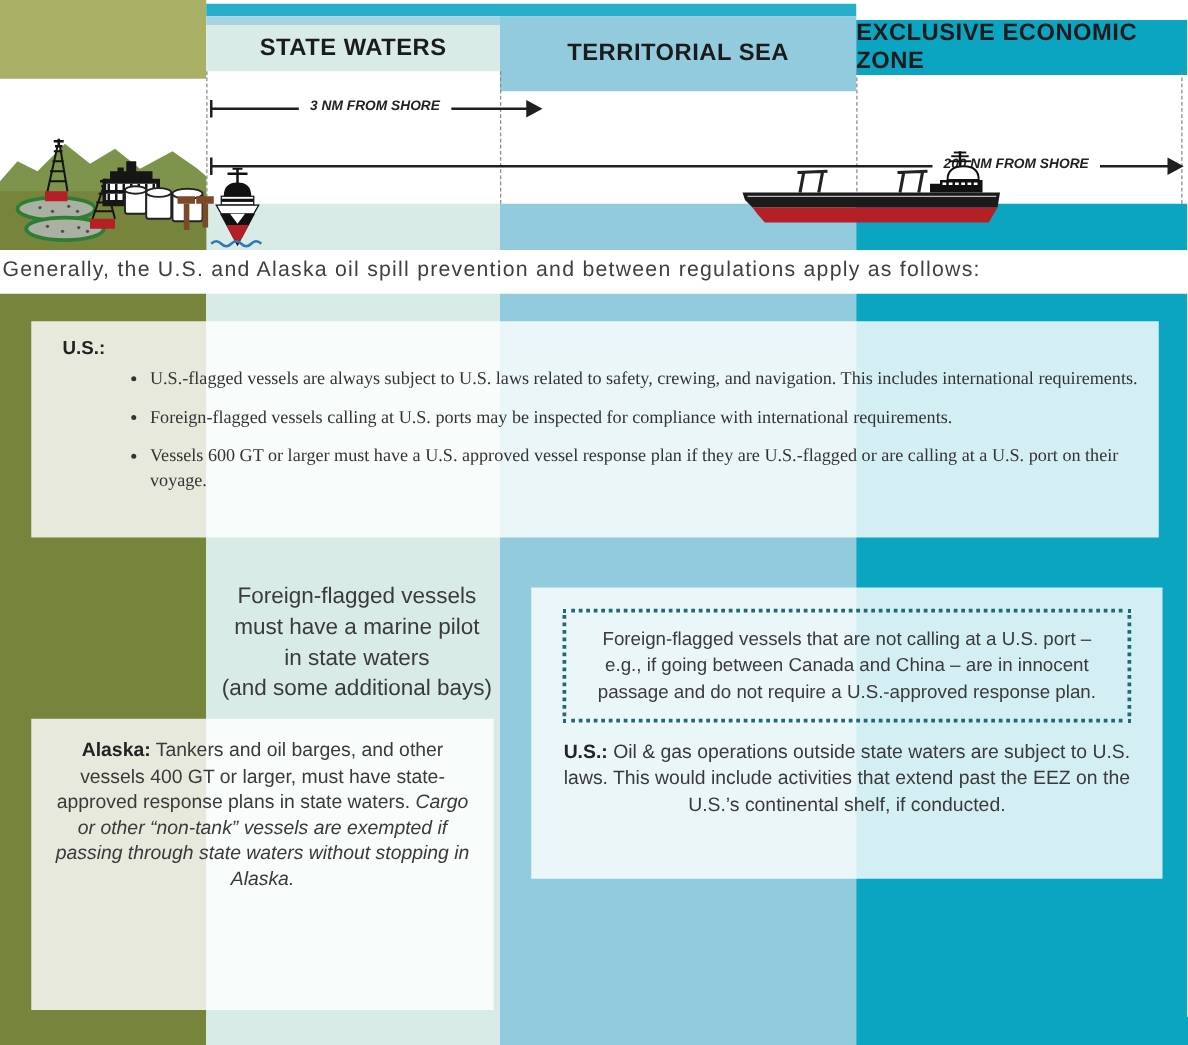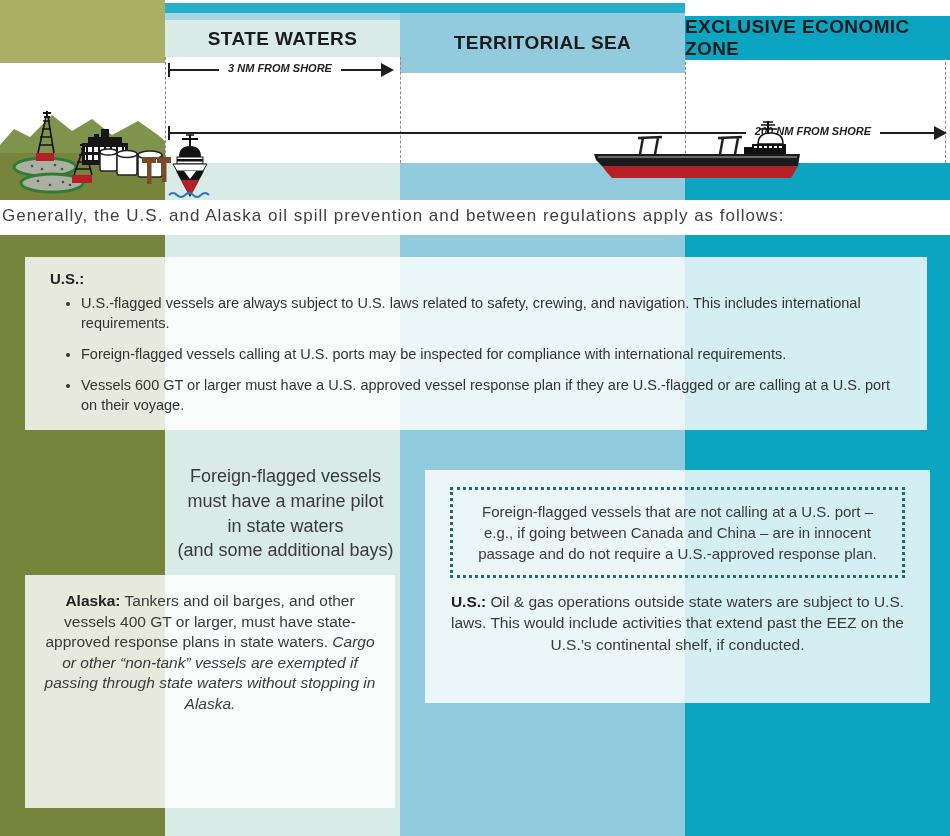--- a/index.html
+++ b/index.html
@@ -45,21 +45,21 @@
   .col{top:235px;height:601px;}
   .col-olive{left:0;width:165px;background:var(--olive);}
   .col-mint{left:165px;width:235px;background:var(--mint);}
   .col-blue{left:400px;width:285px;background:var(--light_blue);}
   .col-teal{left:685px;width:265px;background:var(--teal);}
 
   
   .box{background:var(--box_overlay);}
   .us-box{left:25px;top:257px;width:902px;height:173px;padding:0;box-sizing:border-box;}
   .us-box .lbl{margin:13px 0 0 25px;font-weight:bold;font-size:15px;color:#222;}
-  .us-box ul{margin:6px 0 0 0;padding-left:56px;}
+  .us-box ul{margin:6px 0 0 0;padding-left:95px;font-family:Liberation Serif, serif;}
   .us-box li{width:820px;font-size:14.5px;line-height:1.38;margin-bottom:11px;color:#333;}
 
   .pilot-note{left:168px;top:464px;width:235px;text-align:center;font-size:18px;line-height:1.38;
               white-space:pre-line;color:#3a3a3a;}
 
   .eez-box{left:425px;top:470px;width:505px;height:233px;box-sizing:border-box;}
   .dotted{margin:17px 25px 0 25px;border:3px dotted var(--dotted_border);
           padding:11px 18px;text-align:center;font-size:15px;line-height:1.4;color:#3a3a3a;}
   .eez-us{margin:13px 22px 0 22px;text-align:center;font-size:15.5px;line-height:1.38;color:#3a3a3a;}
   .eez-us b{color:#222;}
@@ -85,21 +85,21 @@
 
   <div class="abs dash" style="left:165px;"></div>
   <div class="abs dash" style="left:400px;"></div>
   <div class="abs dash" style="left:685px;"></div>
   <div class="abs dash" style="left:945px;"></div>
 
   <div class="abs wb wb-mint"></div>
   <div class="abs wb wb-blue"></div>
   <div class="abs wb wb-teal"></div>
 
-  <div class="abs arrow" style="left:168px;top:63px;width:224px;">
+  <div class="abs arrow" style="left:168px;top:80px;width:224px;padding-left:40px;">
     <div class="a-tick"></div>
     <div class="a-line"></div>
     <div class="a-label center">3 NM FROM SHORE</div>
     <div class="a-head"></div>
   </div>
   <div class="abs arrow" style="left:168px;top:126px;width:777px;">
     <div class="a-tick"></div>
     <div class="a-line"></div>
     <div class="a-label" style="right:65px;">200 NM FROM SHORE</div>
     <div class="a-head"></div>

